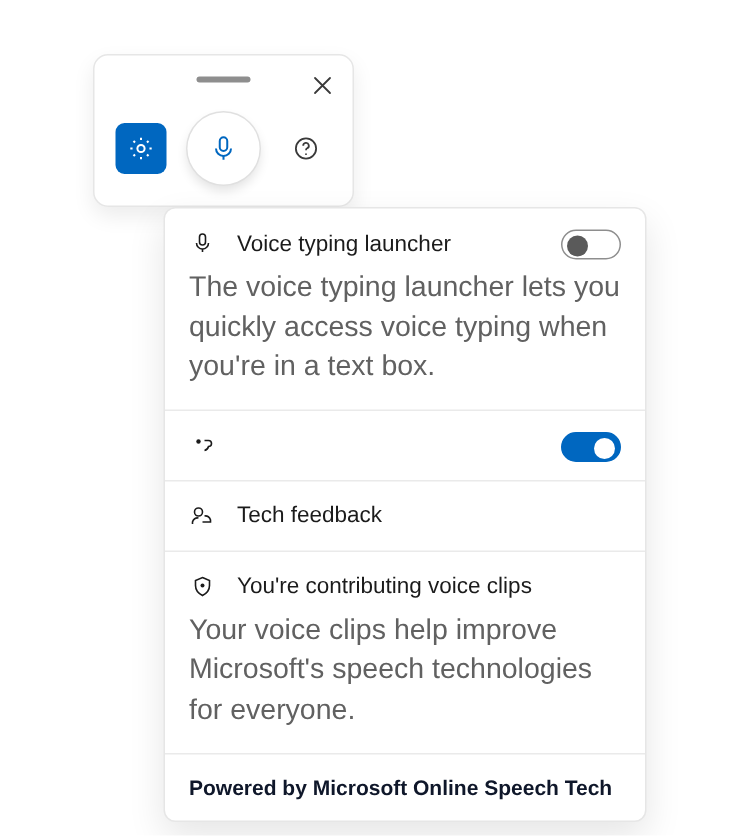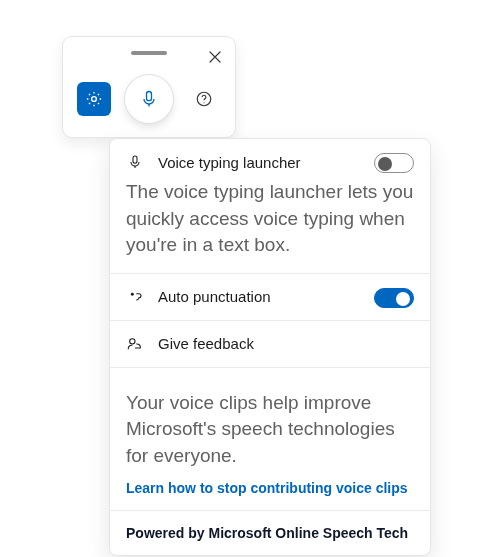--- a/index.html
+++ b/index.html
@@ -153,42 +153,49 @@
   </div>
 
   <div class="row">
     <div class="row-head">
       <span class="row-icon">
         <svg width="16" height="16" viewBox="0 0 24 24" fill="currentColor">
           <circle cx="8" cy="8" r="2.2"></circle>
             <path d="M14 7h4a3 3 0 0 1 0 6c-.5 2-2 3.5-4 4" fill="none" stroke="currentColor" stroke-width="1.6"></path>
         </svg>
       </span>
-      <span class="row-title">Auto punctuation</span>
     </div>
     <div class="toggle on">
         <div class="knob"></div>
       </div>
   </div>
 
   <div class="row" style="cursor:pointer;">
     <div class="row-head">
       <span class="row-icon">
         <svg width="16" height="16" viewBox="0 0 24 24" fill="none" stroke="currentColor" stroke-width="1.6">
           <circle cx="8" cy="8" r="4"></circle>
             <path d="M14 12a5 5 0 0 1 6 4v2h-8"></path>
             <path d="M2 20v-2a5 5 0 0 1 6-4"></path>
         </svg>
       </span>
-      <span class="row-title">Give feedback</span>
-    </div>
-  </div>
-
-  <div class="row">
+      <span class="row-title">Tech feedback</span>
+    </div>
+  </div>
+
+  <div class="row">
+    <div class="row-head">
+      <span class="row-icon">
+        <svg width="16" height="16" viewBox="0 0 24 24" fill="none" stroke="currentColor" stroke-width="1.6">
+          <path d="M12 3l7 3v5c0 5-3 8-7 10-4-2-7-5-7-10V6l7-3z"></path>
+            <circle cx="12" cy="11" r="2" fill="currentColor" stroke="none"></circle>
+        </svg>
+      </span>
+      <span class="row-title">You're contributing voice clips</span>
+    </div>
     <div class="row-desc">Your voice clips help improve Microsoft's speech technologies for everyone.</div>
-    <a class="row-link">Learn how to stop contributing voice clips</a>
   </div>
 
   <div class="row">
     <a class="row-powered">Powered by Microsoft Online Speech Tech</a>
   </div>
 
 </div>
 
 </body></html>

